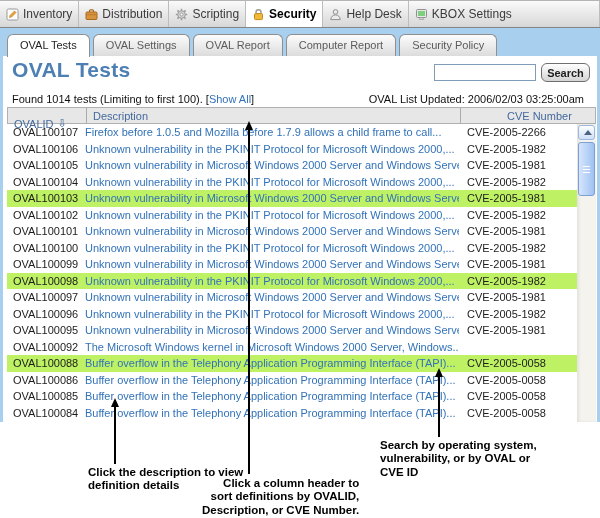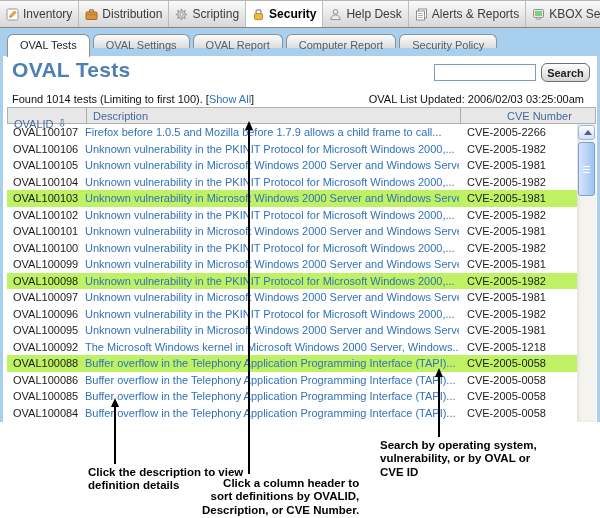--- a/index.html
+++ b/index.html
@@ -33,21 +33,21 @@
   .nav-icon { width:13px; height:13px; display:inline-block; flex:0 0 13px; }
   .nav-icon svg { display:block; }
 
   
   .blue-band {
     position:absolute; top:28px; left:0; width:600px; height:394px;
     background:#a9cfee;
   }
   .tabs { position:absolute; top:34px; left:7px; display:flex; gap:3px; z-index:3; }
   .tab {
-    height:14px; line-height:21px; padding:0 12px;
+    height:22px; line-height:21px; padding:0 12px;
     font-size:11px; color:#5b5b5b; white-space:nowrap;
     background: linear-gradient(#fcfcfc, #dcdcdc);
     border:1px solid #8f8f8f; border-bottom:none;
     border-radius:6px 6px 0 0;
     cursor:default;
   }
   .tab.active { background:#ffffff; color:#1e1e1e; height:23px; }
 
   
   .panel {
@@ -200,34 +200,20 @@
         <svg width="13" height="13" viewBox="0 0 13 13">
           <circle cx="6.5" cy="3.9" r="2.3" fill="#ececec" stroke="#8f8f8f"></circle>
           <path d="M1.8 11.6 a4.7 4.7 0 0 1 9.4 0 Z" fill="#ececec" stroke="#8f8f8f"></path>
         </svg>
       </span>
       <span>Help Desk</span>
     </div>
     <div class="nav-item">
       <span class="nav-icon">
         <svg width="13" height="13" viewBox="0 0 13 13">
-          <rect x="3.5" y="1" width="8" height="9" fill="#fff" stroke="#8f8f8f"></rect>
-          <rect x="1.5" y="3" width="8" height="9" fill="#fff" stroke="#8f8f8f"></rect>
-          <g stroke="#b5b5b5">
-            <path d="M3 5.5 h5"></path>
-            <path d="M3 7.5 h5"></path>
-            <path d="M3 9.5 h5"></path>
-          </g>
-        </svg>
-      </span>
-      <span>Alerts &amp; Reports</span>
-    </div>
-    <div class="nav-item">
-      <span class="nav-icon">
-        <svg width="13" height="13" viewBox="0 0 13 13">
           <rect x="1.5" y="1.5" width="10" height="8" rx="1" fill="#e8e8e8" stroke="#8f8f8f"></rect>
           <rect x="3" y="3" width="7" height="5" fill="#7ed07e"></rect>
           <path d="M5 9.5 h3 l.7 2 h-4.4 Z" fill="#cfcfcf" stroke="#8f8f8f" stroke-width="0.5"></path>
         </svg>
       </span>
       <span>KBOX Settings</span>
     </div>
   </div>
 
 <div class="blue-band"></div>
@@ -324,21 +310,20 @@
           <div class="cell-cve">CVE-2005-1982</div>
         </div>
         <div class="trow">
           <div class="cell-id">OVAL100095</div>
           <div class="cell-desc"><a>Unknown vulnerability in Microsoft Windows 2000 Server and Windows Server...</a></div>
           <div class="cell-cve">CVE-2005-1981</div>
         </div>
         <div class="trow">
           <div class="cell-id">OVAL100092</div>
           <div class="cell-desc"><a>The Microsoft Windows kernel in Microsoft Windows 2000 Server, Windows...</a></div>
-          <div class="cell-cve">CVE-2005-1218</div>
         </div>
         <div class="trow hl">
           <div class="cell-id">OVAL100088</div>
           <div class="cell-desc"><a>Buffer overflow in the Telephony Application Programming Interface (TAPI)...</a></div>
           <div class="cell-cve">CVE-2005-0058</div>
         </div>
         <div class="trow">
           <div class="cell-id">OVAL100086</div>
           <div class="cell-desc"><a>Buffer overflow in the Telephony Application Programming Interface (TAPI)...</a></div>
           <div class="cell-cve">CVE-2005-0058</div>

